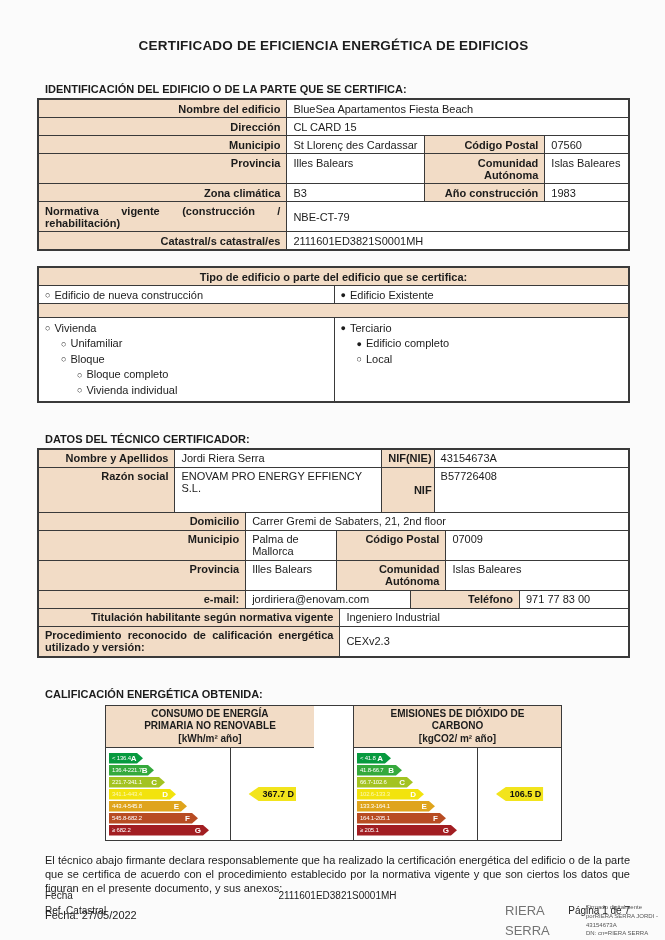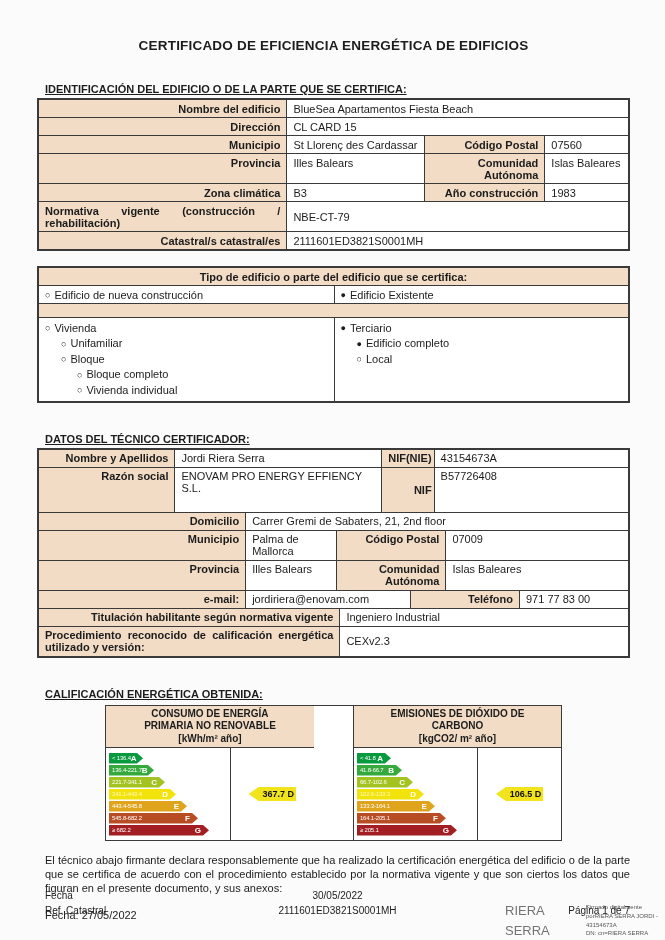--- a/index.html
+++ b/index.html
@@ -3,21 +3,21 @@
 <meta charset="utf-8">
 <style>
   html,body { margin:0; padding:0; }
   body {
     width:665px; height:940px; overflow:hidden; position:relative;
     background:#fbfbfb; color:#1c1c1c;
     font-family:"Liberation Sans","DejaVu Sans",sans-serif; font-size:11px;
   }
   .page { padding:30px 35px 0 37px; position:relative; }
   .doc-title { text-align:center; font-size:13.5px; font-weight:bold; margin:8px 0 20px; letter-spacing:.2px; }
-  .sec-heading { font-weight:bold; font-size:11px; margin:30px 0 3px; padding-left:8px;text-decoration:underline; }
+  .sec-heading { font-weight:bold; font-size:11px; margin:30px 0 3px; padding-left:8px; }
 
   
   .tbl { border:2px solid #3a3a3a; background:#fff; }
   .tr { display:flex; }
   .tr + .tr { border-top:1px solid #3a3a3a; }
   .td { padding:2.5px 6px; box-sizing:border-box; min-height:17px; }
   .td + .td { border-left:1px solid #3a3a3a; }
   .lab { background:#f2dcc6; font-weight:bold;text-align:right; }
   .center { text-align:center; }
   .just { text-align:justify; }
@@ -292,20 +292,19 @@
   </div>
 
 </div>
 
 <div class="footer">
   <div class="f-left">
     <div>Fecha</div>
     <div>Ref. Catastral</div>
   </div>
   <div class="f-center">
-    <div>30/05/2022</div>
     <div>2111601ED3821S0001MH</div>
   </div>
   <div class="f-right">
     <div>&nbsp;</div>
     <div>Página 1 de 7</div>
   </div>
 </div>
 
 </body></html>

